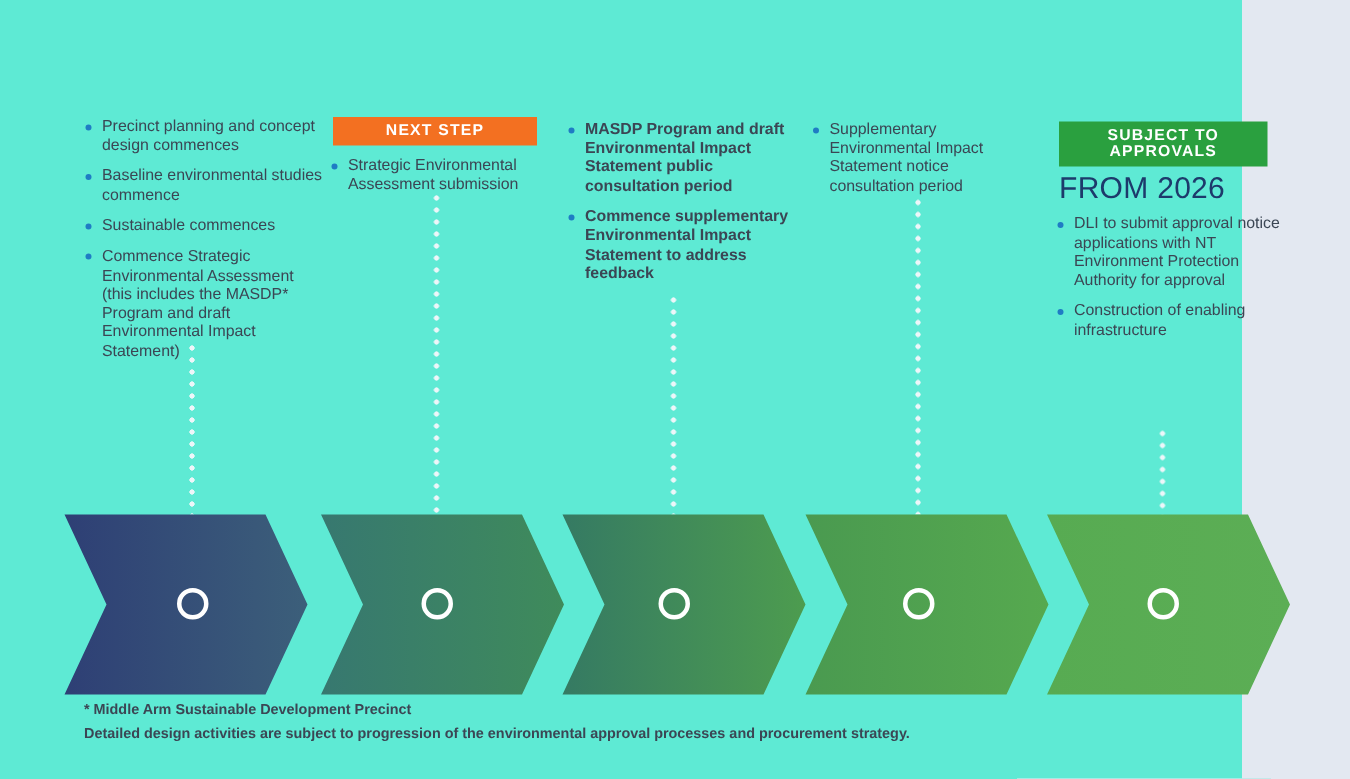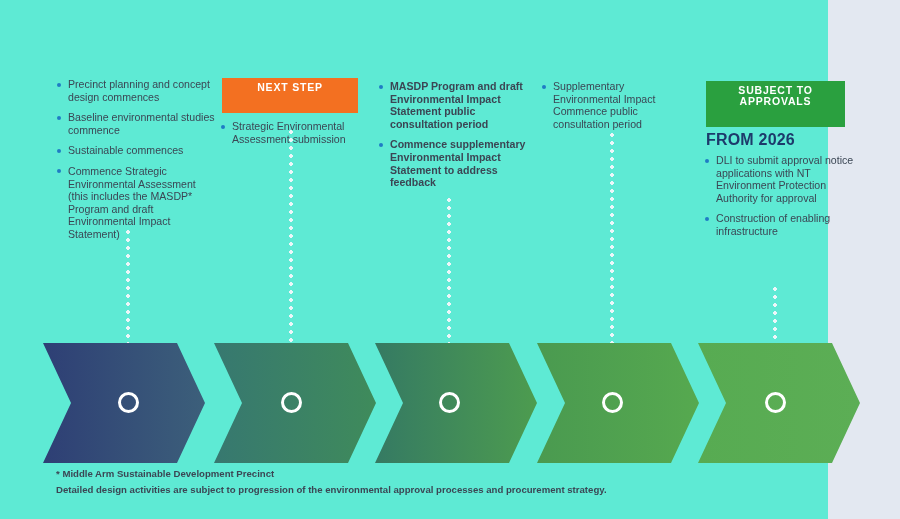--- a/index.html
+++ b/index.html
@@ -28,29 +28,29 @@
   .col-5 { left: 704px; width: 160px; }
 
   
   .badge {
     display: block;
     text-align: center;
     font-size: 10.5px;
     font-weight: bold;
     letter-spacing: 0.8px;
     color: #ffffff;
-    padding: 4px 2px 20px 2px;
+    padding: 4px 2px 4px 2px;
     line-height: 11px;
   }
   .badge-orange { background: #f37021; width: 136px; margin-left: 2px; margin-bottom: 7px; }
   .badge-green  { background: #2aa03f; width: 139px; margin-left: 2px; margin-bottom: 4px; }
 
   .from-year {
-    font-size: 16px;
-    font-weight: bold;
+    font-size: 20px;
+    font-weight: normal;
     color: #1d3a6b;
     margin: 2px 0 5px 2px;
     letter-spacing: 0.2px;
   }
 
   
   ul.bullets {
     list-style: none;
     margin: 0;
     padding: 0;
@@ -154,21 +154,21 @@
 
   <div class="col col-3" style="top:80px;font-weight:bold;">
     <ul class="bullets">
       <li>MASDP Program and draft Environmental Impact Statement public consultation period</li>
       <li>Commence supplementary Environmental Impact Statement to address feedback</li>
     </ul>
   </div>
 
   <div class="col col-4" style="top:80px;">
     <ul class="bullets">
-      <li>Supplementary Environmental Impact Commence public consultation period</li>
+      <li>Supplementary Environmental Impact Statement notice consultation period</li>
     </ul>
   </div>
 
   <div class="col col-5" style="top:81px;">
     <span class="badge badge-green">SUBJECT TO APPROVALS</span>
     <div class="from-year">FROM 2026</div>
     <ul class="bullets">
       <li>DLI to submit approval notice applications with NT Environment Protection Authority for approval</li>
       <li>Construction of enabling infrastructure</li>
     </ul>

